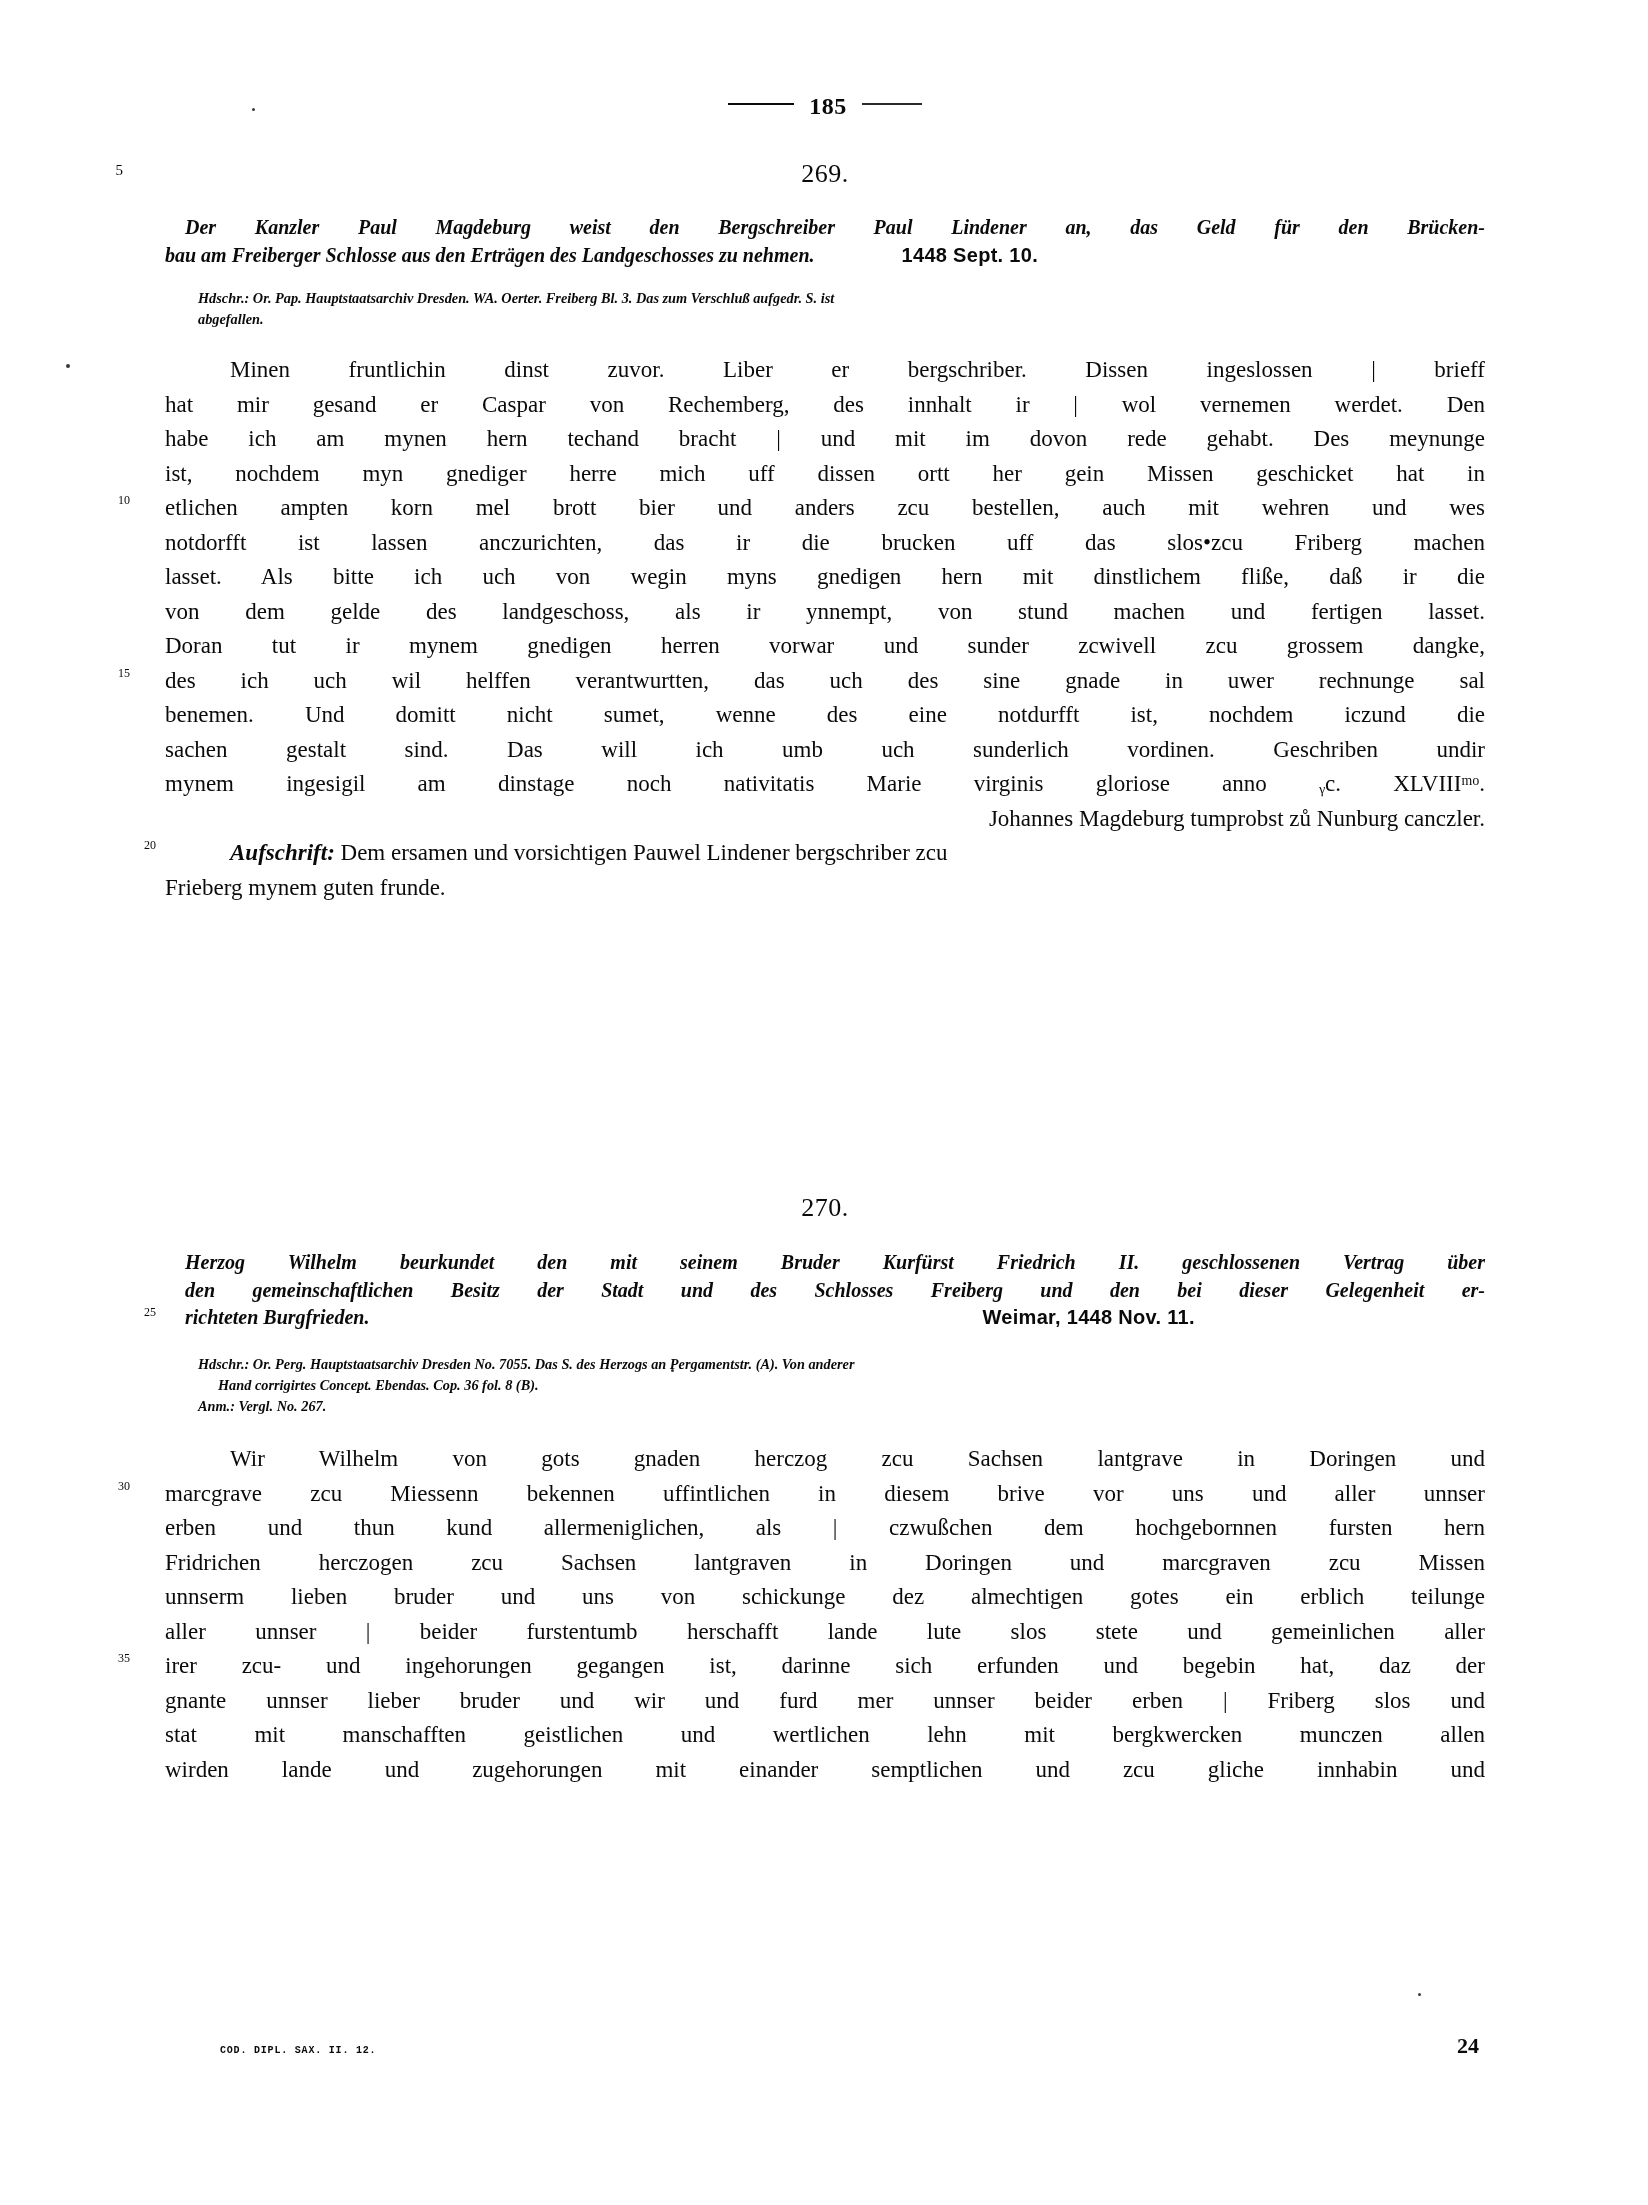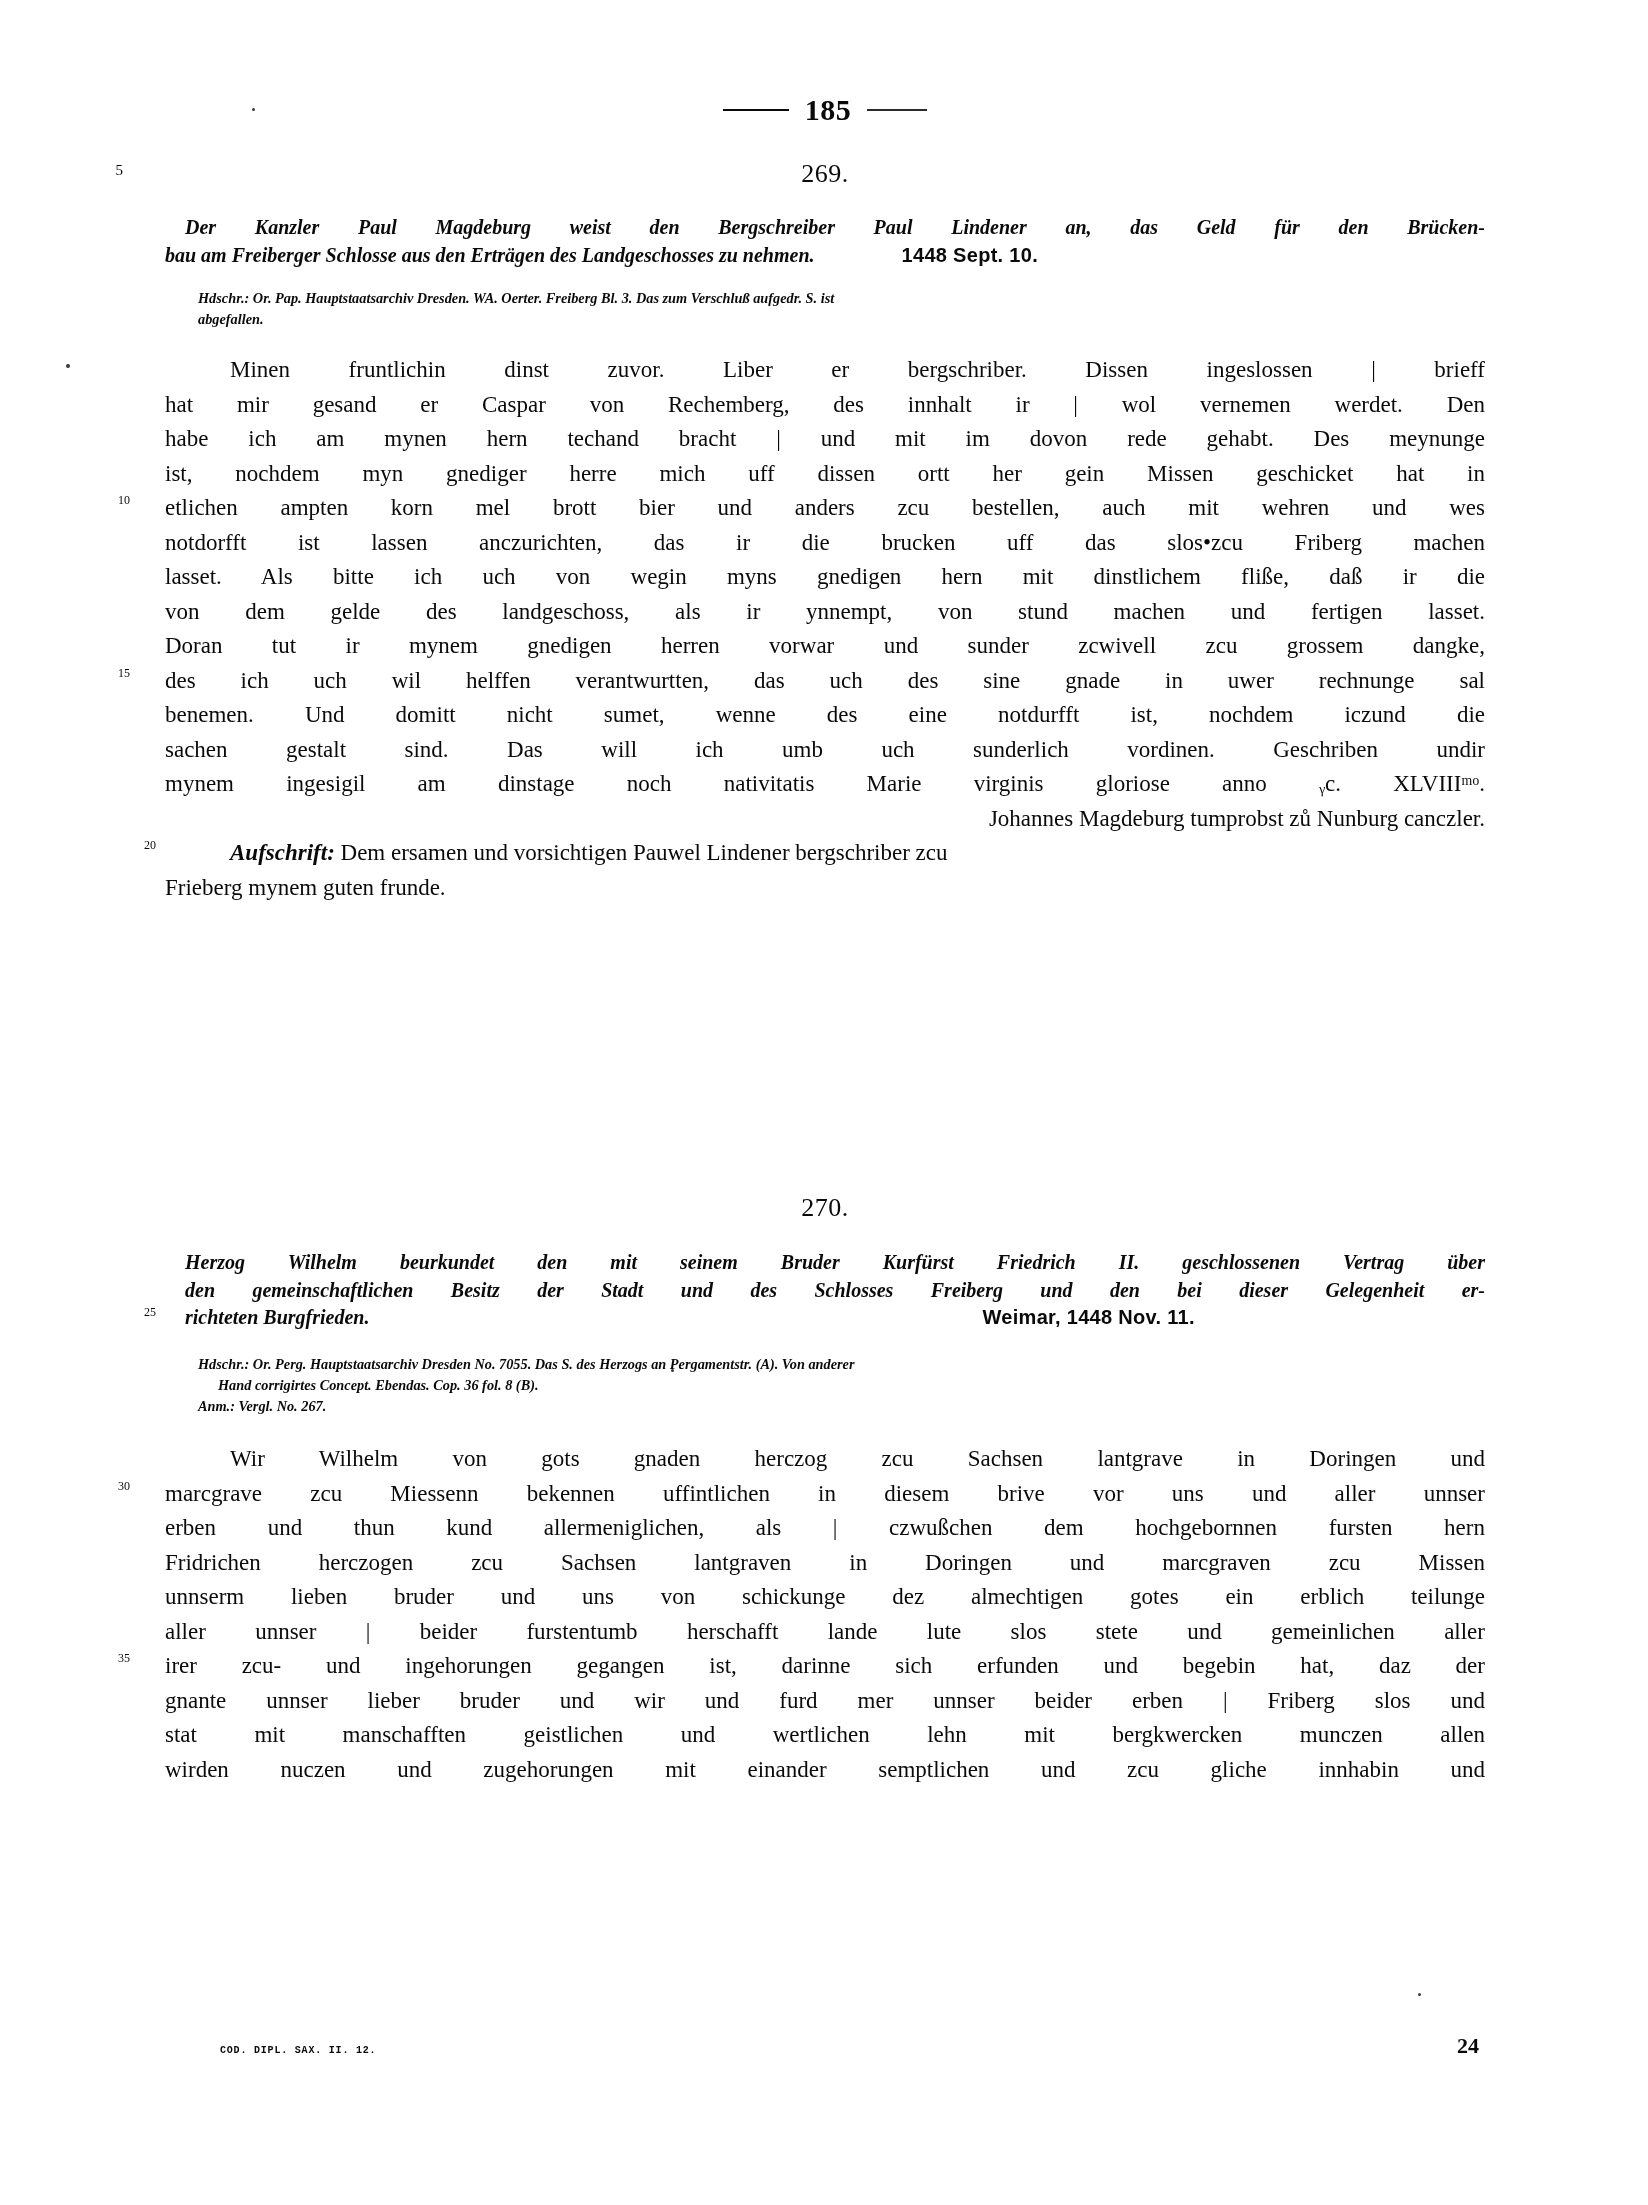--- a/index.html
+++ b/index.html
@@ -23,21 +23,21 @@
     width: 1320px;
   }
 
   
   .runhead {
     position: absolute;
     top: 93px;
     left: 0;
     width: 1320px;
     text-align: center;
-    font-size: 30px;
+    font-size: 24px;
     font-weight: bold;
     letter-spacing: 0.5px;
     white-space: nowrap;
   }
   .runhead .rule {
     display: inline-block;
     width: 66px;
     height: 2.7px;
     background: #0a0a0a;
     vertical-align: 8.8px;
@@ -276,21 +276,21 @@
         <span class="ln j">unnserm lieben bruder und uns von schickunge dez almechtigen gotes ein erblich teilunge</span>
         <span class="ln j">aller unnser | beider furstentumb herschafft lande lute slos stete und gemeinlichen aller</span>
 
         <span class="ln j">
           <span class="lineno">35</span>
           <span>irer zcu- und ingehorungen gegangen ist, darinne sich erfunden und begebin hat, daz der</span>
         </span>
 
         <span class="ln j">gnante unnser lieber bruder und wir und furd mer unnser beider erben | Friberg slos und</span>
         <span class="ln j">stat mit manschafften geistlichen und wertlichen lehn mit bergkwercken munczen allen</span>
-        <span class="ln j">wirden nuczen und zugehorungen mit einander semptlichen und zcu gliche innhabin und</span>
+        <span class="ln j">wirden lande und zugehorungen mit einander semptlichen und zcu gliche innhabin und</span>
       </div>
     </div>
 
   </div>
 
   <div class="footer-sig">COD. DIPL. SAX. II. 12.</div>
   <div class="footer-pageno">24</div>
 
 </div>
 

